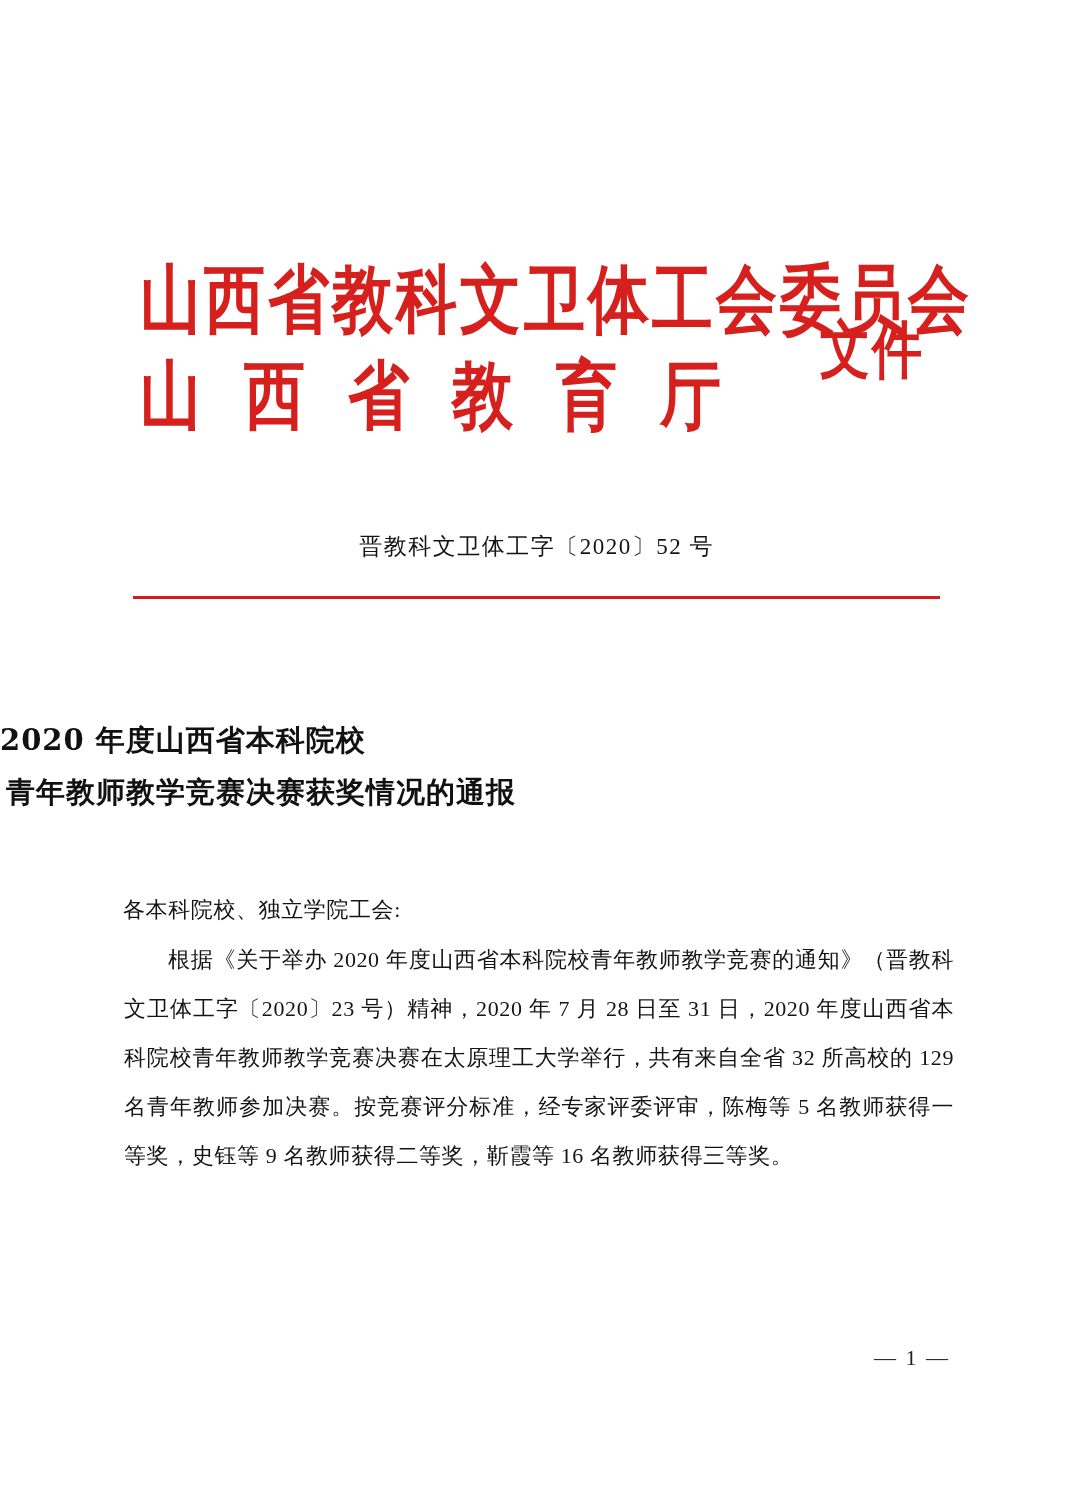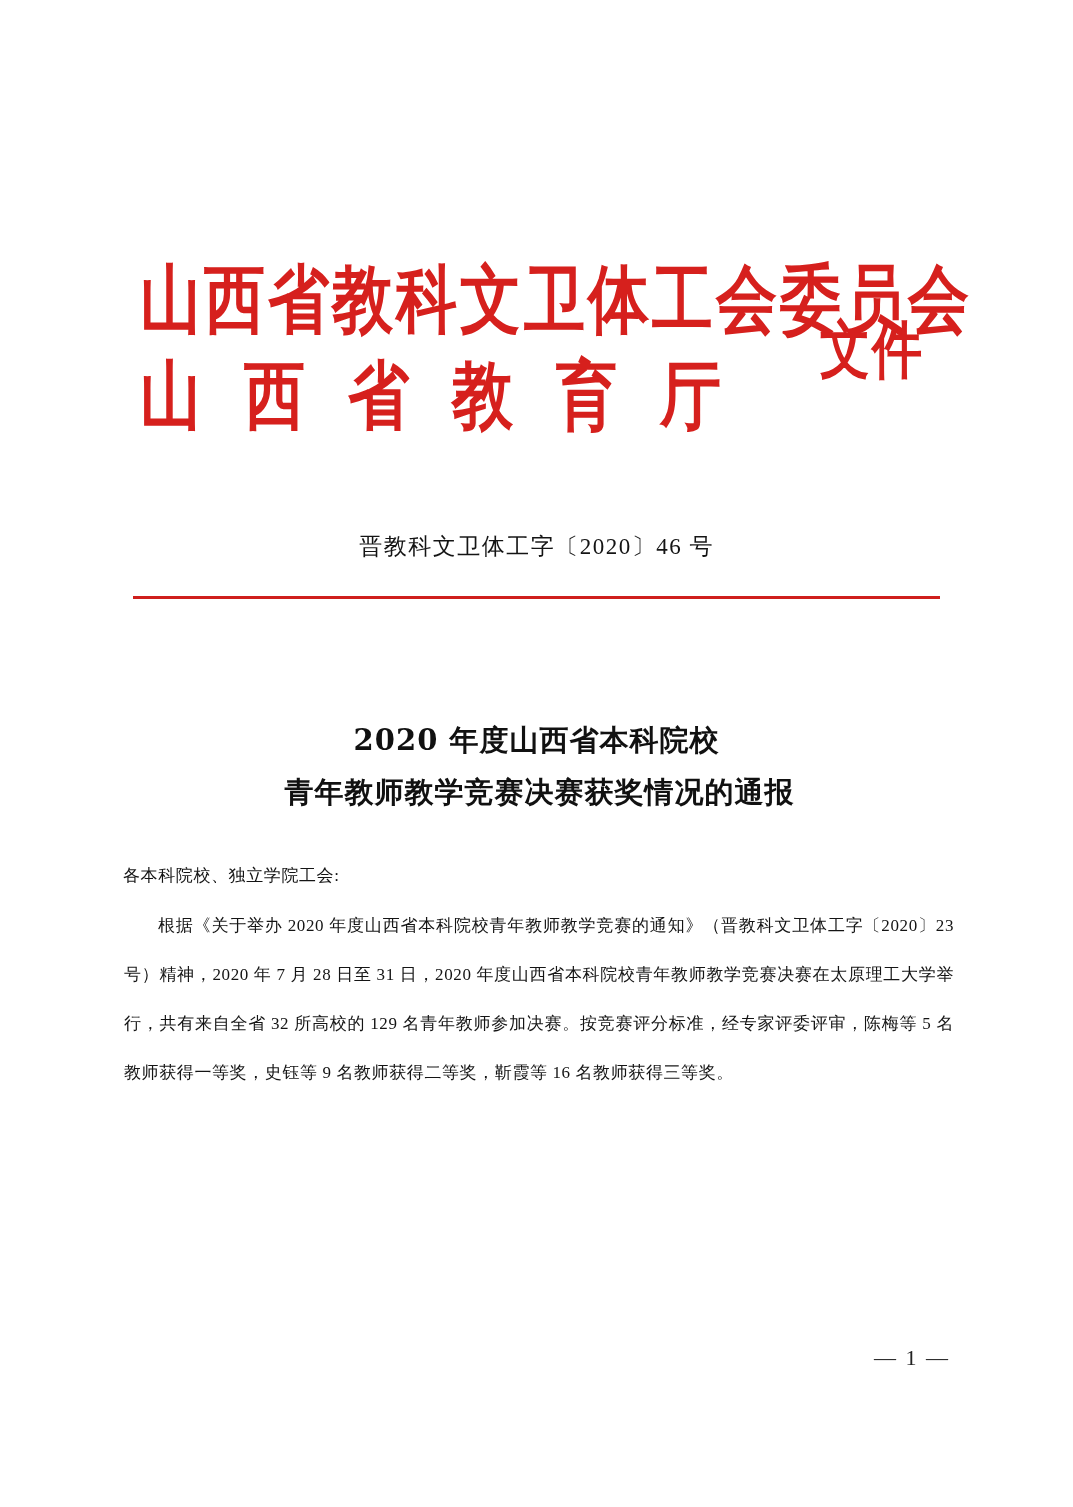--- a/index.html
+++ b/index.html
@@ -87,37 +87,36 @@
     height: 3px;
     background: #cf1f1c;
   }
 
   
   .title {
     position: absolute;
     left: 0;
     top: 714px;
     width: 1073px;
-    text-align: center;
     font-size: 29px;
     font-weight: bold;
     line-height: 52px;
     letter-spacing: 1px;
     color: #111;
     font-family: "DejaVu Serif", "Liberation Serif", serif;
   }
   .title .t2 { display: block; margin-left: 6px; }
 
   
   .body-text {
     position: absolute;
     left: 123px;
-    top: 851px;
+    top: 885px;
     width: 832px;
-    font-size: 17px;
+    font-size: 22px;
     line-height: 49px;
     letter-spacing: 0.6px;
     color: #141414;
     text-align: justify;
     font-family: "Liberation Serif", "DejaVu Serif", serif;
   }
   .salutation { margin: 0 0 0 0; }
   .para {
     margin: 1px;
     text-indent: 2em;
@@ -142,21 +141,21 @@
 <body>
 
 <div class="page">
 
   <div class="masthead">
     <div class="mast-line mast-line1">山西省教科文卫体工会委员会</div>
     <div class="mast-line mast-line2">山西省教育厅</div>
     <div class="mast-line mast-suffix">文件</div>
   </div>
 
-  <div class="docnum">晋教科文卫体工字〔2020〕46 号</div>
+  <div class="docnum">晋教科文卫体工字〔2020〕52 号</div>
 
   <div class="red-rule"></div>
 
   <div class="title">
     <span class="t1">2020 年度山西省本科院校</span>
     <span class="t2">青年教师教学竞赛决赛获奖情况的通报</span>
   </div>
 
   <div class="body-text">
     <p class="salutation">各本科院校、独立学院工会:</p>

